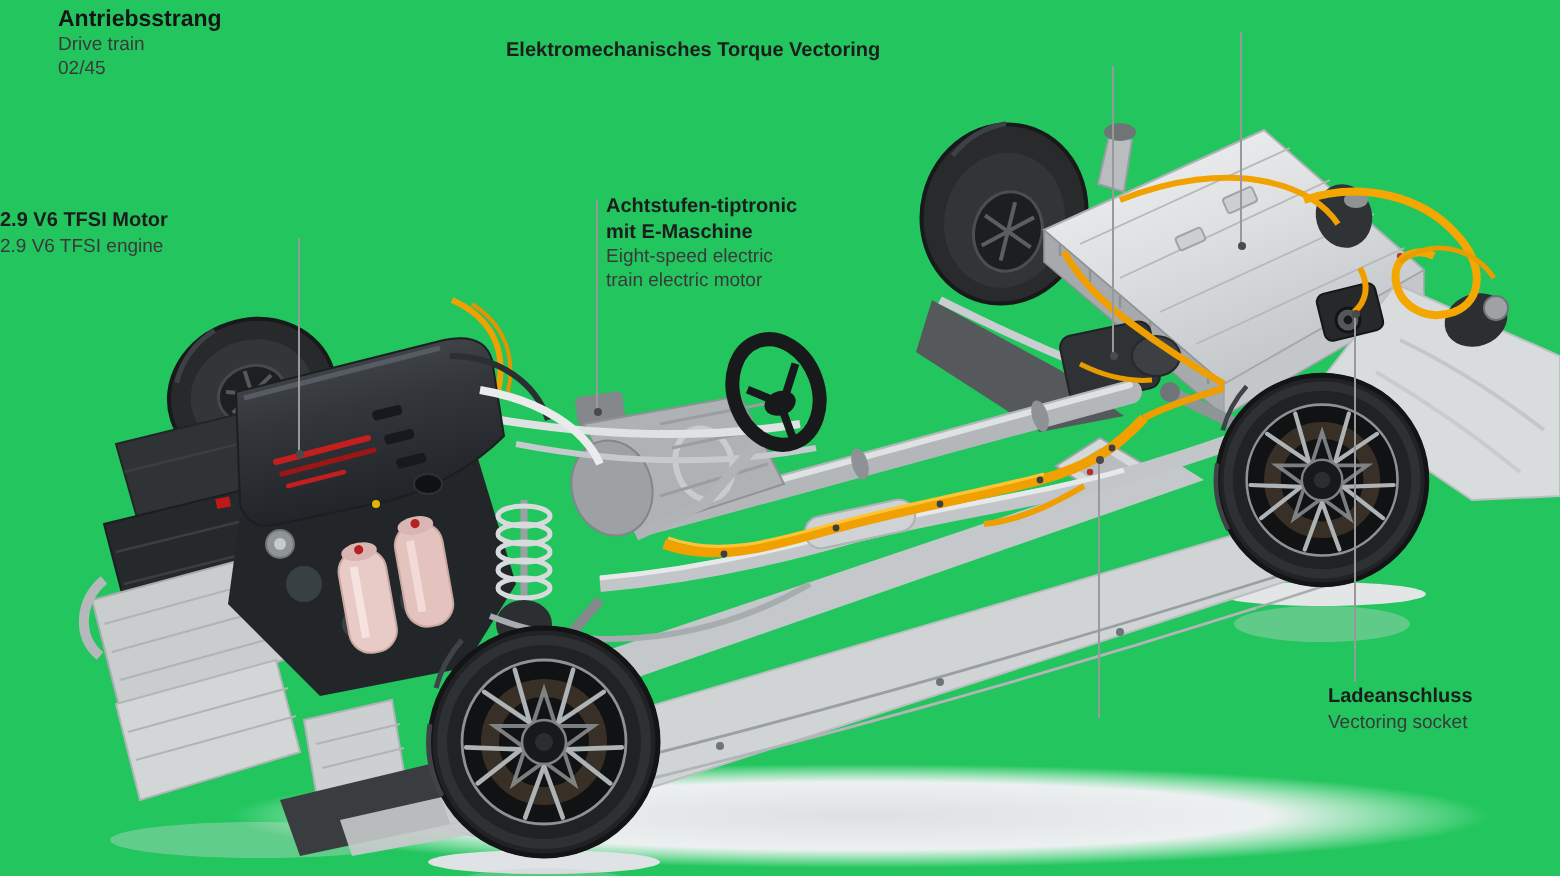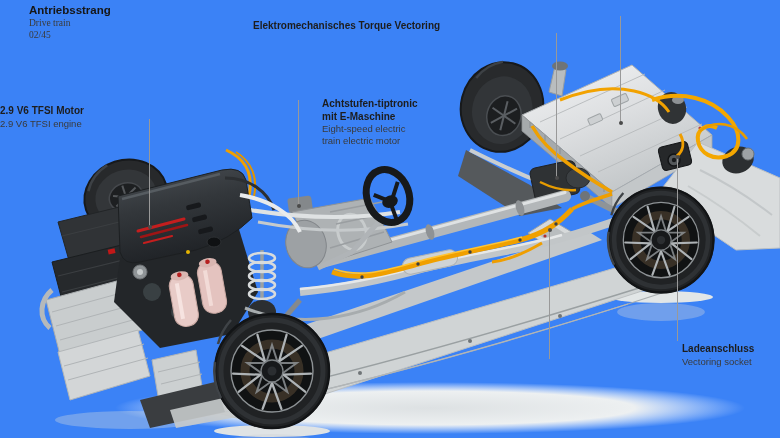--- a/index.html
+++ b/index.html
@@ -1,21 +1,21 @@
 <!DOCTYPE html>
 <html><head>
 <meta charset="utf-8">
 <style>
   html,body{margin:0;padding:0;background:#fff;}
-  .stage{position:relative;width:780px;height:438px;background:#3b82f6;overflow:hidden;
+  .stage{position:relative;width:780px;height:438px;background:#22c55e;overflow:hidden;
          font-family:"Liberation Sans",sans-serif;}
   .stage svg{position:absolute;left:0;top:0;}
   .hdr{position:absolute;left:29px;top:4px;}
   .hdr .t1{font-size:11.5px;font-weight:bold;color:#161616;line-height:13px;}
-  .hdr .t2,.hdr .t3{font-size:9.5px;color:#3a3a3a;line-height:12px;font-family:Liberation Serif, serif;}
+  .hdr .t2,.hdr .t3{font-size:9.5px;color:#3a3a3a;line-height:12px;}
   .lbl{position:absolute;white-space:nowrap;}
   .lbl.right{}
   .lbl .de{font-size:10px;font-weight:bold;color:#1d1d1d;line-height:12.5px;margin:0;}
   .lbl .en{font-size:9.5px;font-weight:normal;color:#3a3a3a;line-height:11.5px;margin:0;}
   .leader{position:absolute;width:1px;background:#999999;}
   .dot{position:absolute;width:4px;height:4px;border-radius:50%;background:#4a4a4a;left:-1.5px;}
   .dot-b{bottom:-2px;}
   .dot-t{top:-2px;}
 </style>
 </head>
@@ -309,34 +309,34 @@
     <div class="t1">Antriebsstrang</div>
     <div class="t2">Drive train</div>
     <div class="t3">02/45</div>
   </div>
 
   <div class="lbl right" style="left:0;top:105px;width:148px;">
     <div class="de">2.9 V6 TFSI Motor</div>
     <div class="en">2.9 V6 TFSI engine</div>
   </div>
 
-  <div class="lbl" style="left:303px;top:98px;margin-left:19px;">
+  <div class="lbl" style="left:303px;top:98px;">
     <div class="de">Achtstufen-tiptronic</div>
     <div class="de">mit E-Maschine</div>
     <div class="en">Eight-speed electric</div>
     <div class="en">train electric motor</div>
   </div>
 
   <div class="lbl right" style="left:253px;top:20px;width:300px;">
     <div class="de">Elektromechanisches Torque Vectoring</div>
   </div>
 
 
 
-  <div class="lbl" style="left:664px;top:343px;margin-left:18px;">
+  <div class="lbl" style="left:664px;top:343px;">
     <div class="de">Ladeanschluss</div>
     <div class="en">Vectoring socket</div>
   </div>
 
   <div class="leader" style="left:149px;top:119px;height:108px;">
     <span class="dot dot-b"></span>
   </div>
   <div class="leader" style="left:298px;top:100px;height:106px;">
     <span class="dot dot-b"></span>
   </div>

